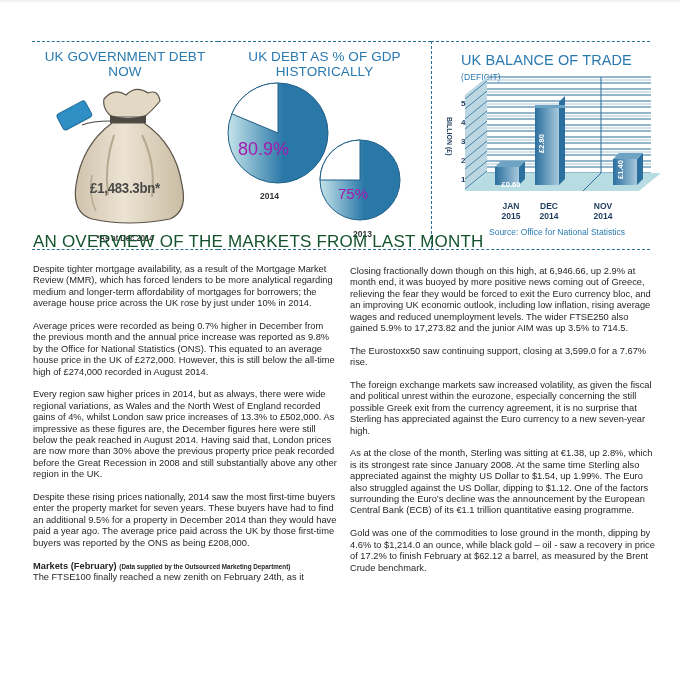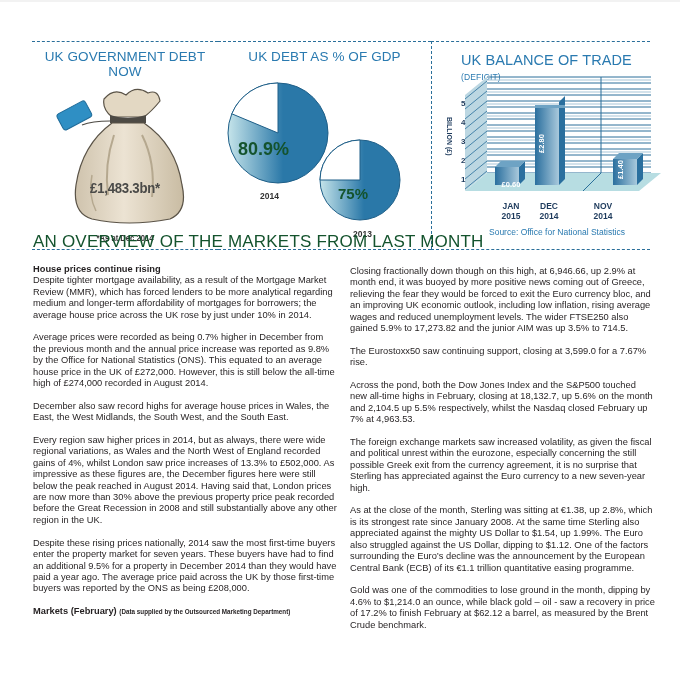--- a/index.html
+++ b/index.html
@@ -12,21 +12,21 @@
   
   #p1 { left:32px; width:186px; }
   #p1 .panel-title { top:10px; }
   .bag { position:absolute; left:20px; top:46px; width:150px; height:140px; }
   .bag-value { position:absolute; left:0; right:0; top:140px; text-align:center; font-weight:bold; font-size:15px; color:#4a4a48; letter-spacing:-0.3px; font-family:"Liberation Sans", sans-serif; transform:scaleX(0.88); }
   .bag-note { position:absolute; left:0; right:0; top:194px; text-align:center; font-size:8.5px; font-weight:bold; color:#333; transform:scaleX(0.9); }
   
   #p2 { left:218px; width:213px; }
   #p2 .panel-title { top:10px; }
   .pie-label { position:absolute; font-size:8.5px; font-weight:bold; color:#333; }
-  .pie-pct { position:absolute; color:#14532d; font-weight:bold; }
+  .pie-pct { position:absolute; color:#a21caf; font-weight:normal; }
   
   #p3 { left:431px; width:219px; }
   #p3 .vline { position:absolute; left:0; top:2px; height:208px; border-left:1.5px dashed #2a6f9a; }
   #p3 .panel-title { top:14px; font-size:14.5px; text-align:left; left:30px; }
   #p3 .panel-title small { font-size:8.5px; }
   .chart-source { position:absolute; left:58px; top:188px; font-size:8.5px; color:#2a7ab0; }
   .xlab { position:absolute; font-size:8.5px; font-weight:bold; color:#1d3a5c; text-align:center; line-height:10px; width:40px; }
   .ytick { position:absolute; font-size:8px; font-weight:bold; color:#1d3a5c; }
   .ytitle { position:absolute; font-size:7px; font-weight:bold; color:#1d3a5c; transform:rotate(90deg); transform-origin:left top; white-space:nowrap; }
   
@@ -76,20 +76,21 @@
   </svg>
   <div class="bag-value">£1,483.3bn*</div>
   <div class="bag-note">*As at Dec 2014</div>
   <div class="dash-bot"></div>
 </div>
 
 <div class="panel" id="p2">
   <div class="dash-top"></div>
   <div class="panel-title">
     <div>UK DEBT AS % OF GDP</div>
+    <div>HISTORICALLY</div>
   </div>
   <svg style="position:absolute;left:8px;top:42px;" width="104" height="104" viewBox="0 0 104 104">
     <defs>
       <linearGradient id="pieg" x1="0" y1="0" x2="1" y2="0">
         <stop offset="0" stop-color="#c5e4ea"></stop>
         <stop offset="0.55" stop-color="#2a78a8"></stop>
         <stop offset="1" stop-color="#2a78a8"></stop>
       </linearGradient>
     </defs>
     <circle cx="52" cy="52" r="50" fill="url(#pieg)" stroke="#1f5f88" stroke-width="1"></circle>
@@ -214,29 +215,27 @@
     <div>NOV</div>
       <div>2014</div>
   </div>
   <div class="chart-source">Source: Office for National Statistics</div>
   <div class="dash-bot"></div>
 </div>
 
 <div class="main-heading">AN OVERVIEW OF THE MARKETS FROM LAST MONTH</div>
 
 <div class="col" id="col-left">
-  <h4>House prices continue rising</h4>
   <p>Despite tighter mortgage availability, as a result of the Mortgage Market Review (MMR), which has forced lenders to be more analytical regarding medium and longer-term affordability of mortgages for borrowers; the average house price across the UK rose by just under 10% in 2014.</p>
   <p>Average prices were recorded as being 0.7% higher in December from the previous month and the annual price increase was reported as 9.8% by the Office for National Statistics (ONS).  This equated to an average house price in the UK of £272,000. However, this is still below the all-time high of £274,000 recorded in August 2014.</p>
-  <p>December also saw record highs for average house prices in Wales, the East, the West Midlands, the South West, and the South East.</p>
   <p>Every region saw higher prices in 2014, but as always, there were wide regional variations, as Wales and the North West of England recorded gains of 4%, whilst London saw price increases of 13.3% to £502,000.  As impressive as these figures are, the December figures here were still below the peak reached in August 2014. Having said that, London prices are now more than 30% above the previous property price peak recorded before the Great Recession in 2008 and still substantially above any other region in the UK.</p>
   <p>Despite these rising prices nationally, 2014 saw the most first-time buyers enter the property market for seven years. These buyers have had to find an additional 9.5% for a property in December 2014 than they would have paid a year ago. The average price paid across the UK by those first-time buyers was reported by the ONS as being £208,000.</p>
   <h4><span>Markets (February)</span> <span class="small-note">(Data supplied by the Outsourced Marketing Department)</span></h4>
+  <p>The FTSE100 finally reached a new zenith on February 24th, as it</p>
 </div>
 
 <div class="col" id="col-right">
   <p>Closing fractionally down though on this high, at 6,946.66, up 2.9% at month end, it was buoyed by more positive news coming out of Greece, relieving the fear they would be forced to exit the Euro currency bloc, and an improving UK economic outlook, including low inflation, rising average wages and reduced unemployment levels.  The wider FTSE250 also gained 5.9% to 17,273.82 and the junior AIM was up 3.5% to 714.5.</p>
   <p>The Eurostoxx50 saw continuing support, closing at 3,599.0 for a 7.67% rise.</p>
-  <p>Across the pond, both the Dow Jones Index and the S&amp;P500 touched new all-time highs in February, closing at 18,132.7, up 5.6% on the month and 2,104.5 up 5.5% respectively, whilst the Nasdaq closed February up 7% at 4,963.53.</p>
   <p>The foreign exchange markets saw increased volatility, as given the fiscal and political unrest within the eurozone, especially concerning the still possible Greek exit from the currency agreement, it is no surprise that Sterling has appreciated against the Euro currency to a new seven-year high.</p>
   <p>As at the close of the month, Sterling was sitting at €1.38, up 2.8%, which is its strongest rate since January 2008. At the same time Sterling also appreciated against the mighty US Dollar to $1.54, up 1.99%. The Euro also struggled against the US Dollar, dipping to $1.12. One of the factors surrounding the Euro’s decline was the announcement by the European Central Bank (ECB) of its €1.1 trillion quantitative easing programme.</p>
   <p>Gold was one of the commodities to lose ground in the month, dipping by 4.6% to $1,214.0 an ounce, while black gold – oil - saw a recovery in price of 17.2% to finish February at $62.12 a barrel, as measured by the Brent Crude benchmark.</p>
 </div>
 
 </body></html>

